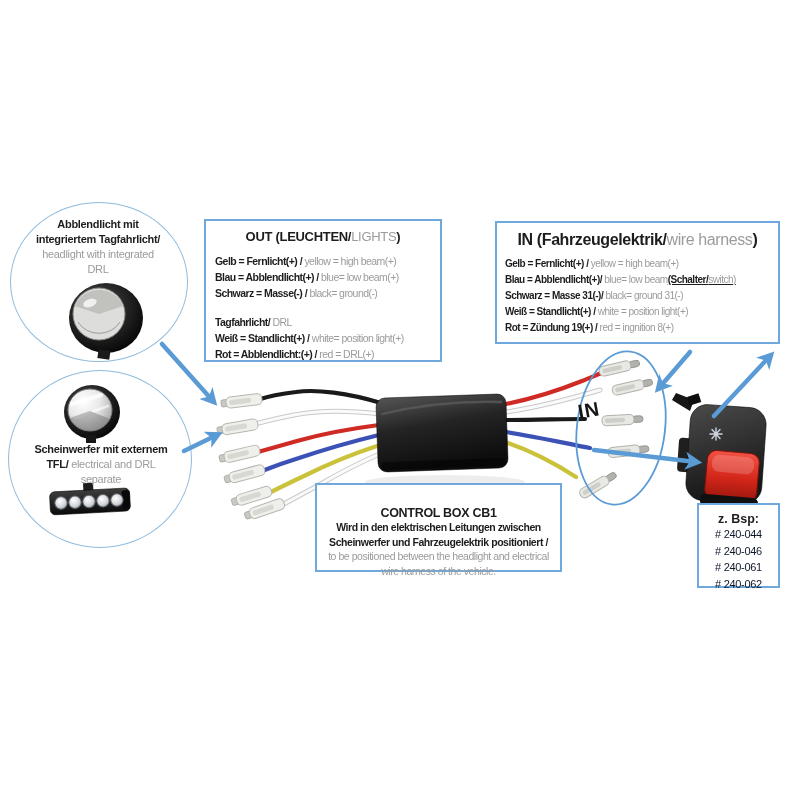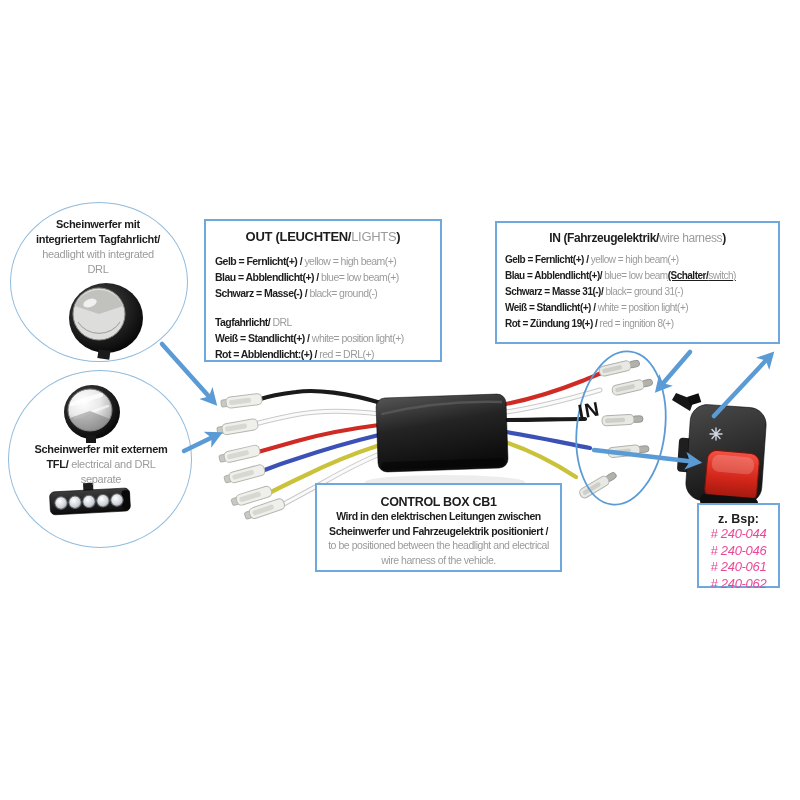--- a/index.html
+++ b/index.html
@@ -16,32 +16,32 @@
   .co2{left:22px;top:442px;width:158px;}
   .de{font-weight:bold;color:#1d1d1d;}
   .en{color:#9b9b9b;font-weight:normal;}
   
   .bluebox{position:absolute;background:#fff;border:2px solid #6fa8dc;box-sizing:border-box;color:#1d1d1d;}
   .out{left:204px;top:219px;width:238px;height:143px;}
   .in{left:495px;top:221px;width:285px;height:123px;}
   .note{left:315px;top:483px;width:247px;height:89px;text-align:center;}
   .parts{left:697px;top:503px;width:83px;height:85px;text-align:center;}
   .box-title{text-align:center;font-weight:bold;font-size:13px;margin-top:8px;color:#1d1d1d;letter-spacing:-0.3px;}
-  .in .box-title{font-size:12px;letter-spacing:-0.4px;}
+  .in .box-title{font-size:16px;letter-spacing:-0.4px;}
   .tl{}
   .rows{padding:9px 0 0 9px;}
   .in .rows{padding:7px 0 0 8px;}
   .row{font-size:10.5px;letter-spacing:-0.55px;line-height:16px;white-space:nowrap;color:#1d1d1d;}
   .in .row{font-size:10px;letter-spacing:-0.5px;line-height:16px;}
   .spacer{height:13px;}
   .u{text-decoration:underline;text-decoration-color:#1d1d1d;font-weight:bold;}
-  .note .box-title{font-size:12.5px;margin-top:10px;}
+  .note .box-title{font-size:12.5px;margin-top:21px;}
   .note-line{font-size:10.5px;line-height:14.5px;letter-spacing:-0.45px;}
   .parts-label{font-size:12.5px;color:#1d1d1d;margin-top:7px;font-weight:bold;}
-  .part-num{font-size:13px;color:#ec4899;line-height:16.5px;letter-spacing:-0.3px;font-style:italic;}
+  .part-num{font-size:11px;color:#0f172a;line-height:16.5px;letter-spacing:-0.3px;}
   .in-marker{position:absolute;left:578px;top:399px;font-size:20px;font-weight:bold;color:#161616;
              transform:rotate(-10deg);letter-spacing:1px;}
 </style>
 </head>
 <body>
 
 <div class="stage">
 
   <div class="circle c1"></div>
   <div class="circle c2"></div>
@@ -185,21 +185,21 @@
       <line x1="184" y1="451" x2="217" y2="435" marker-end="url(#ah)"></line>
       <line x1="690" y1="352" x2="659" y2="388" marker-end="url(#ah)"></line>
       <line x1="714" y1="416" x2="770" y2="356" marker-end="url(#ah)"></line>
       <line x1="594" y1="450" x2="696" y2="462" marker-end="url(#ah)"></line>
     </g>
   </svg>
 
   <div class="in-marker">IN</div>
 
   <div class="co co1">
-    <div><span class="de">Scheinwerfer mit</span></div>
+    <div><span class="de">Abblendlicht mit</span></div>
     <div><span class="de">integriertem Tagfahrlicht/</span></div>
     <div><span class="en">headlight with integrated</span></div>
     <div><span class="en">DRL</span></div>
   </div>
 
   <div class="co co2">
     <div><span class="de">Scheinwerfer mit externem</span></div>
     <div>
       <span class="de">TFL/</span><span class="en"> electrical and DRL</span>
     </div>

